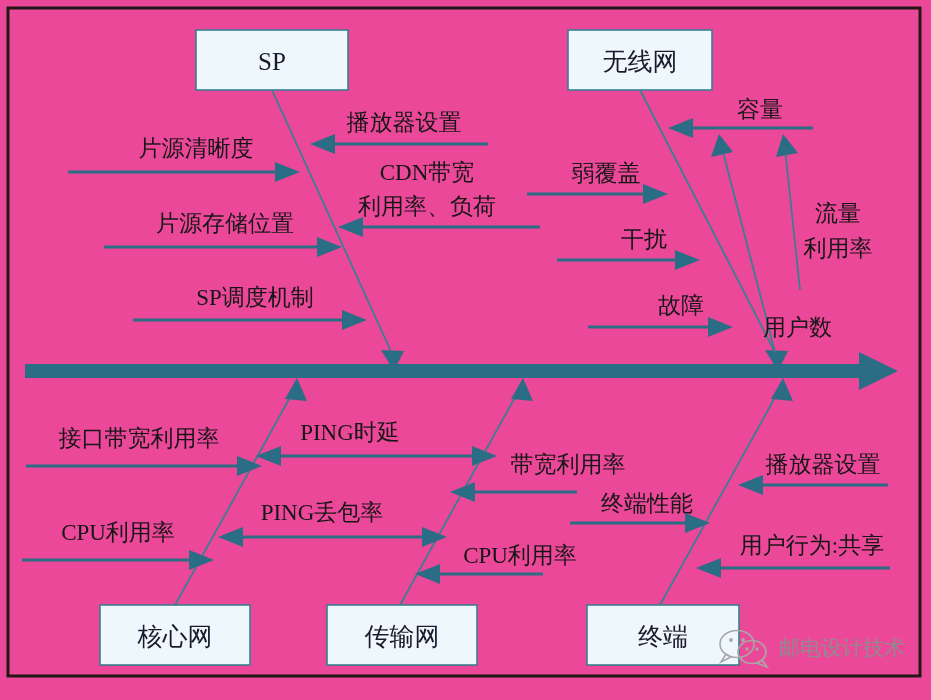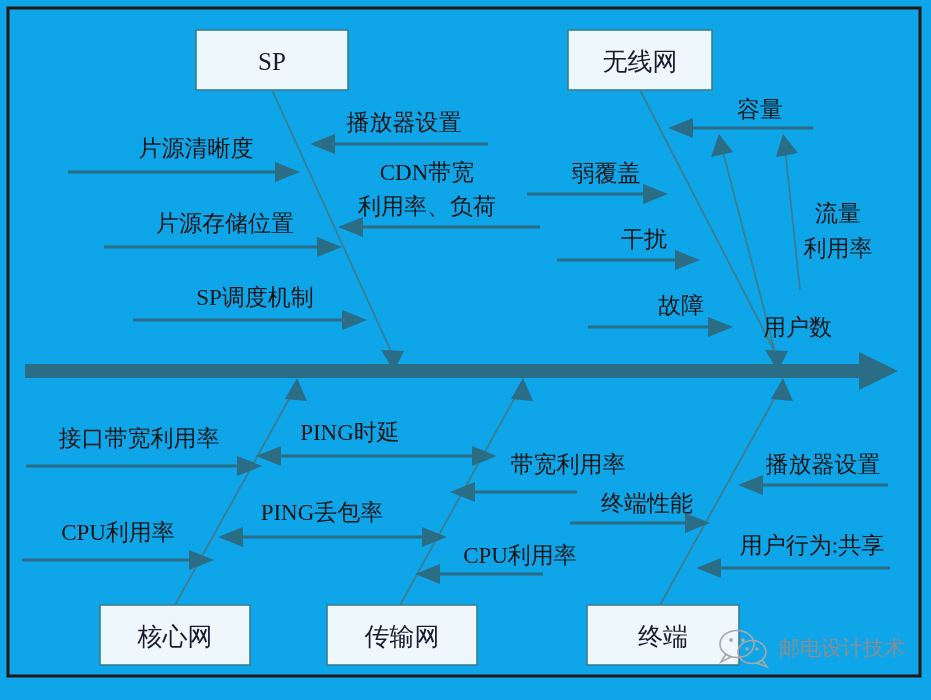--- a/index.html
+++ b/index.html
@@ -4,21 +4,21 @@
 <style>
   html, body {
     margin: 0;
     padding: 0;
     background: #ffffff;
   }
   #page {
     position: relative;
     width: 931px;
     height: 700px;
-    background: #0ea5e9;
+    background: #ec4899;
     font-family: "Liberation Serif", "DejaVu Serif", serif;
     overflow: hidden;
   }
   #fishbone-svg {
     position: absolute;
     left: 0;
     top: 0;
     width: 931px;
     height: 700px;
   }

